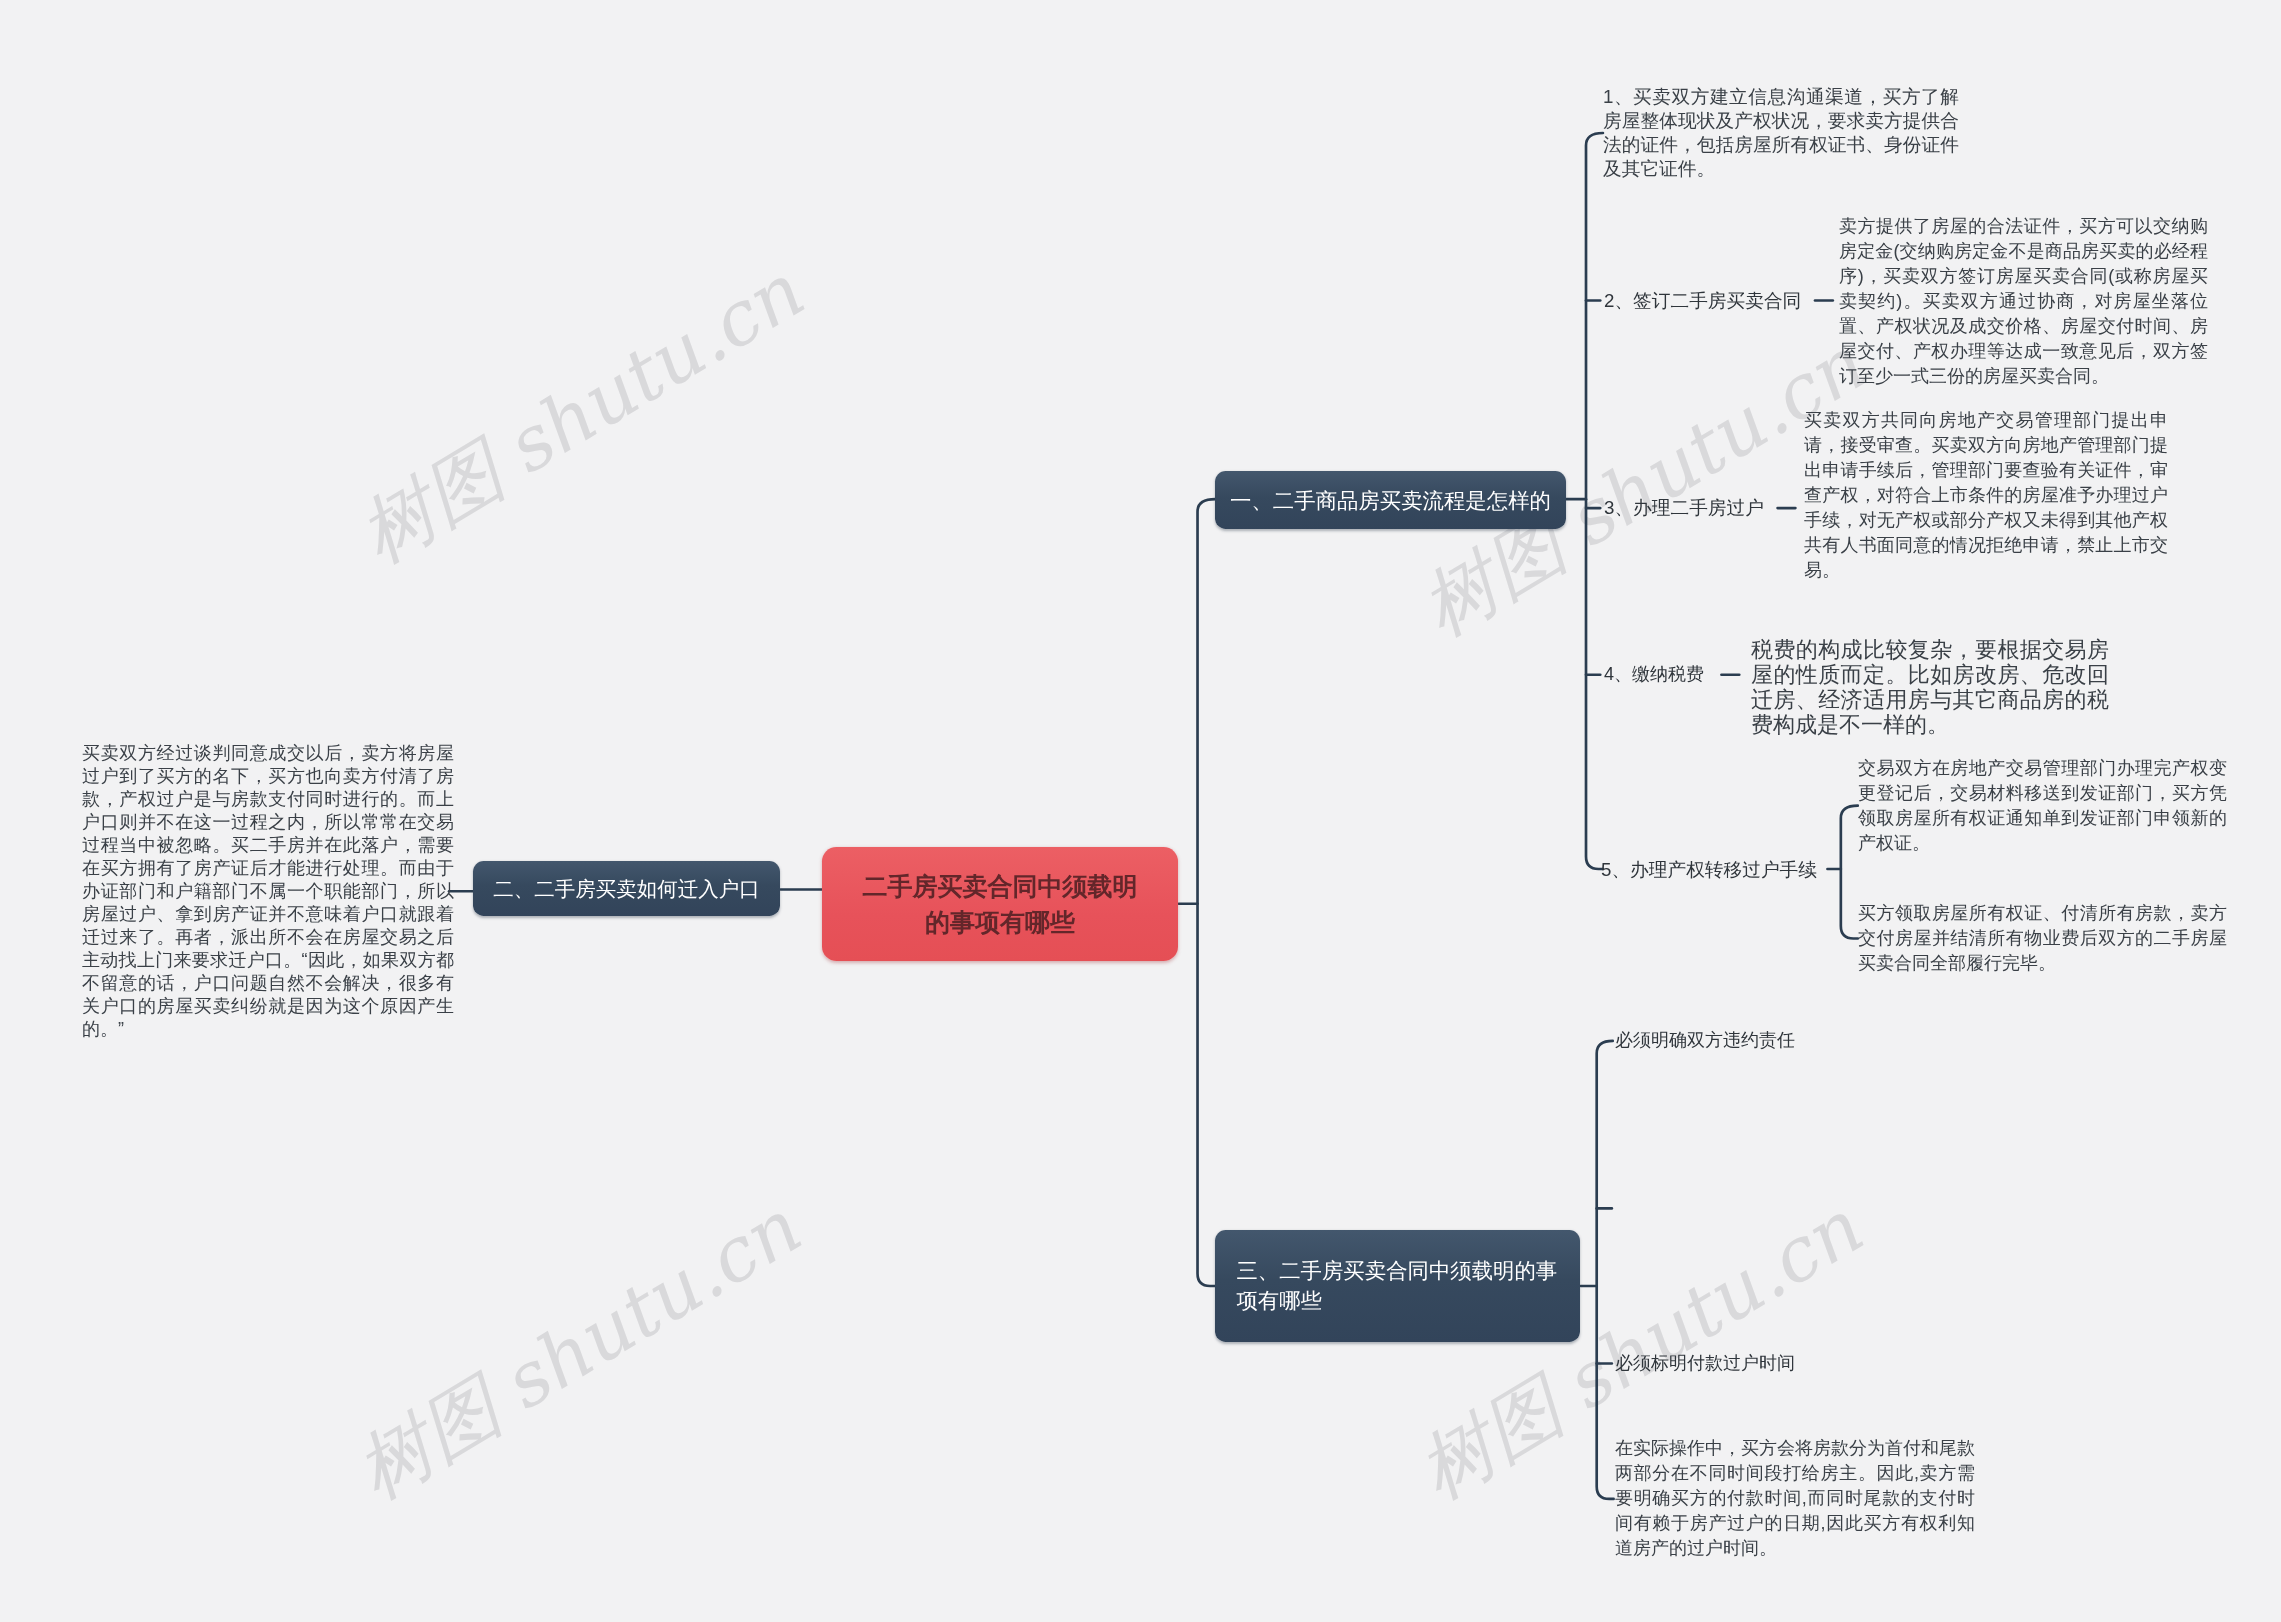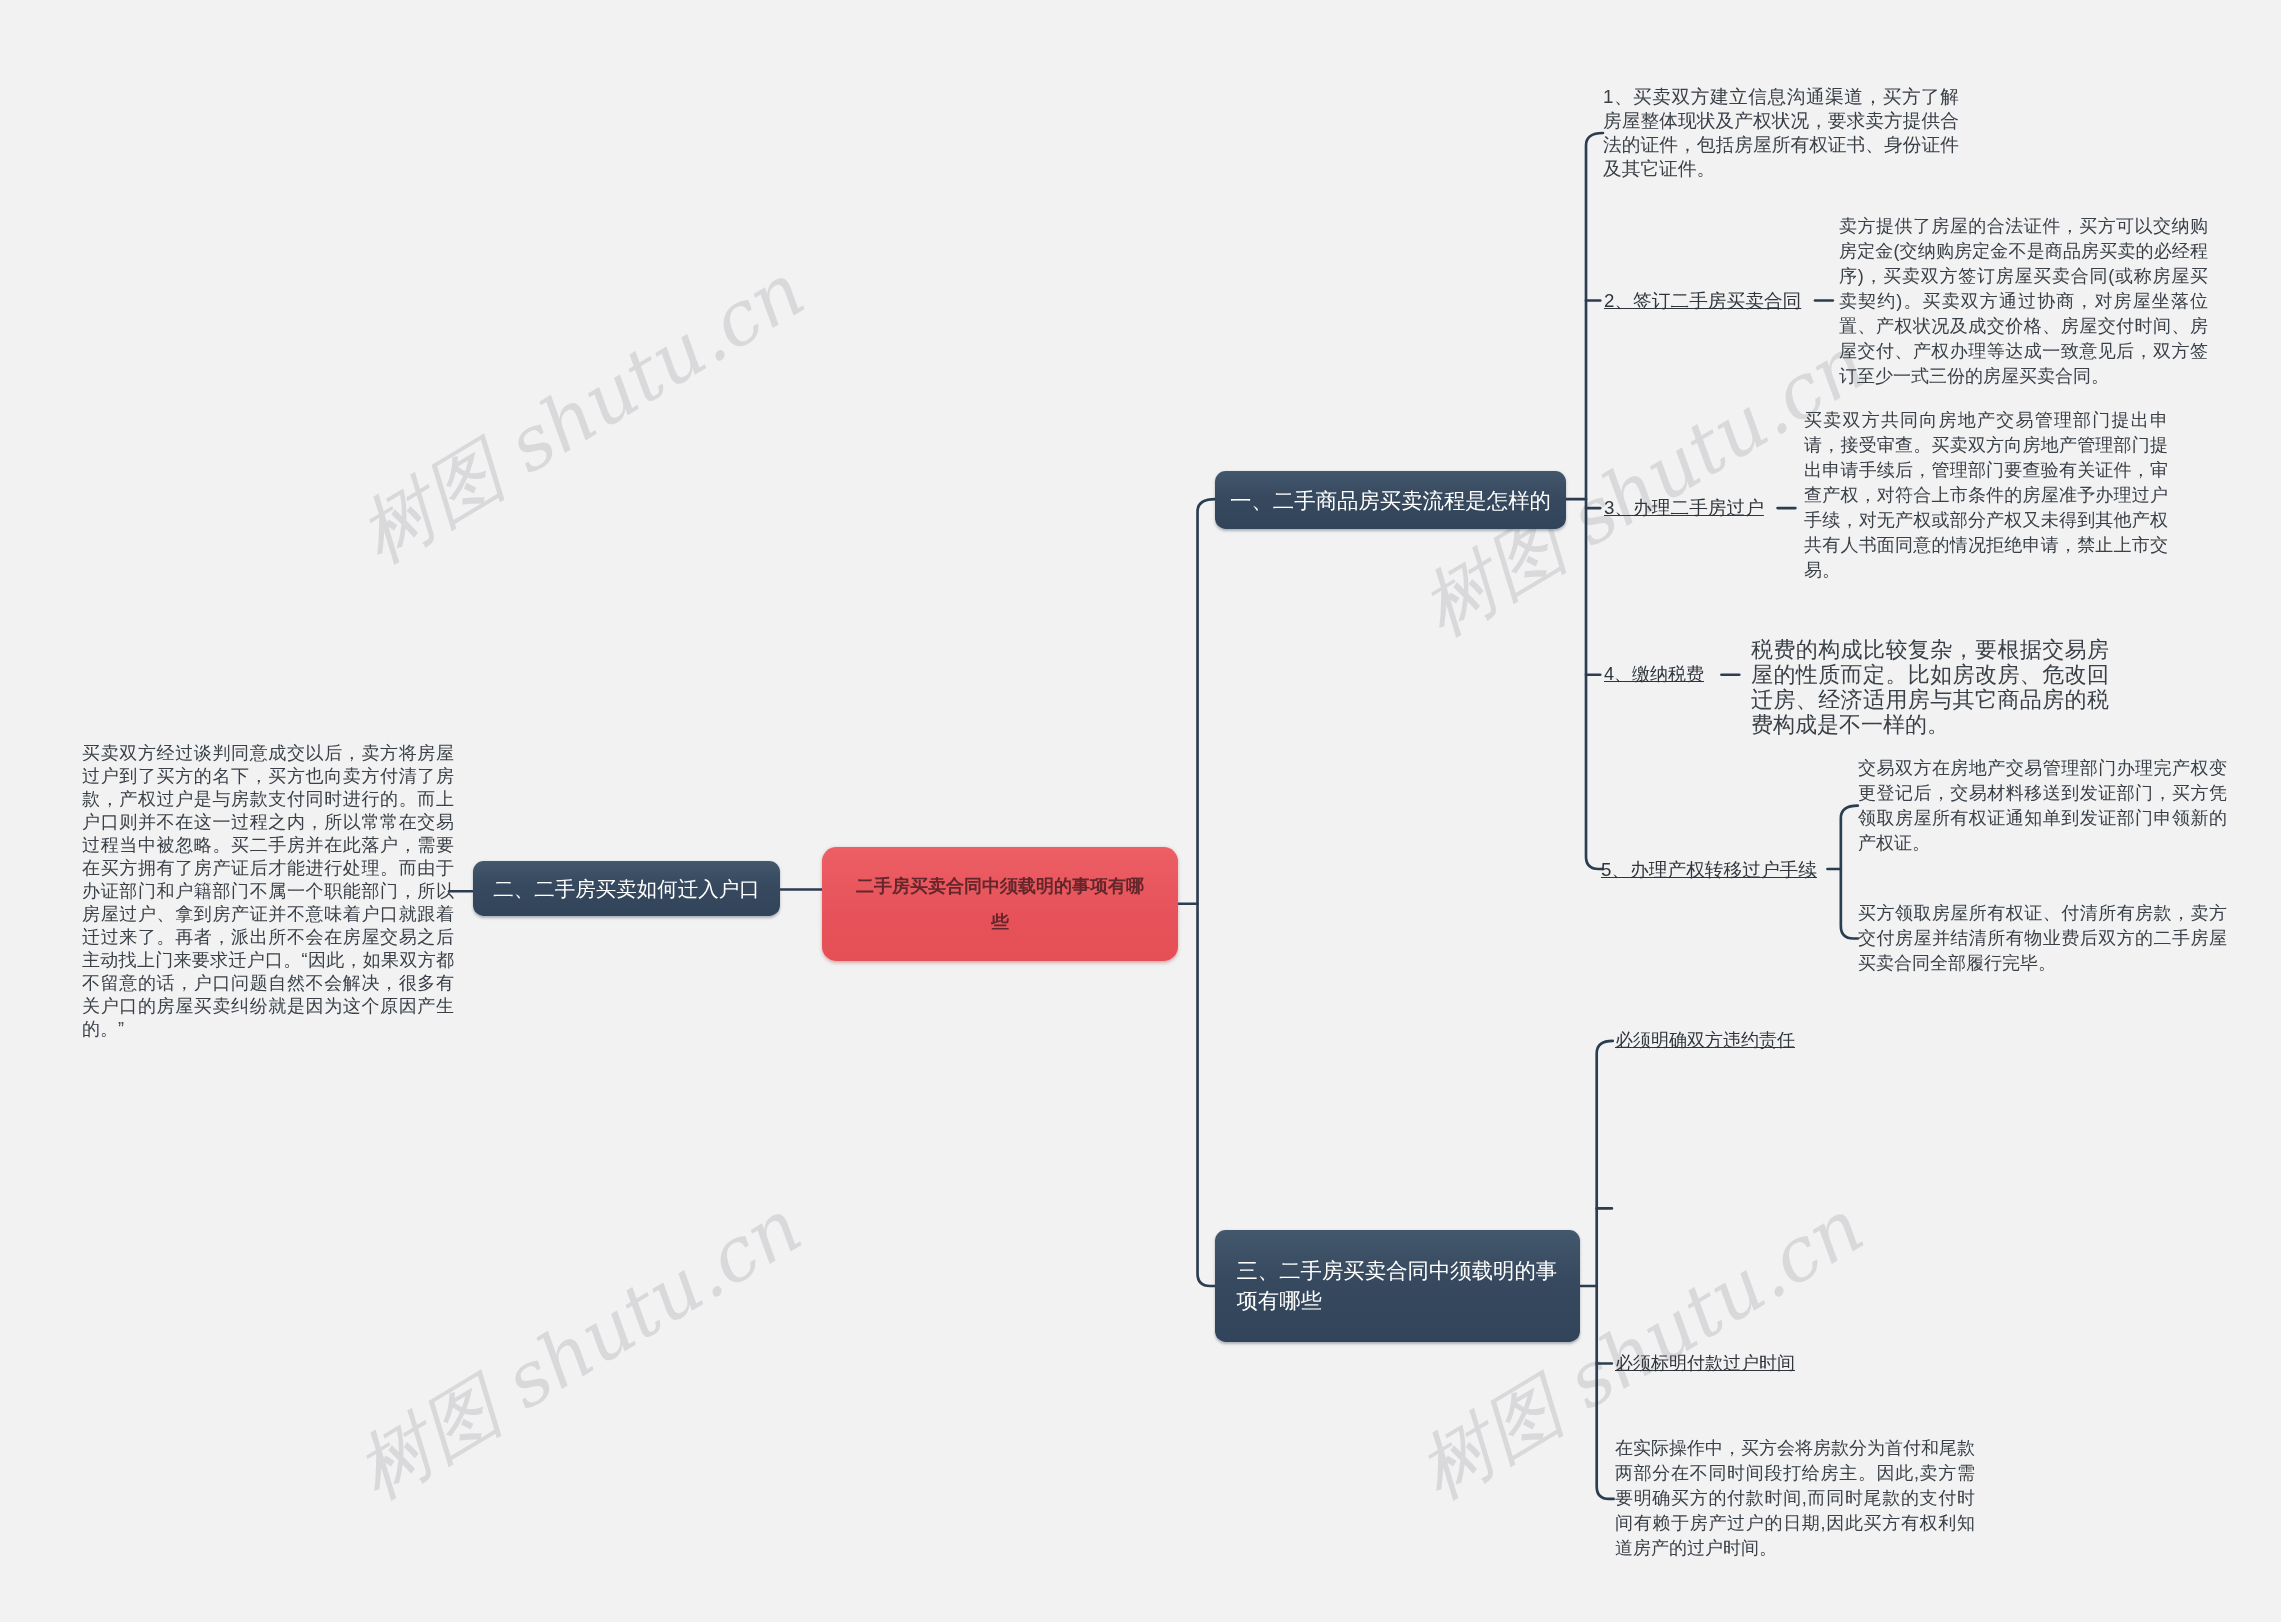--- a/index.html
+++ b/index.html
@@ -54,21 +54,20 @@
     position:absolute;
     color:#3a4047;
     z-index:3;
     text-align:justify;
   }
   .lbl{
     position:absolute;
     color:#2f353b;
     z-index:3;
     white-space:nowrap;
-    text-decoration:underline;
   }
 </style>
 </head>
 <body>
 
 <div class="canvas">
 
   <div class="watermark" style="left:582px;top:414px;">树图 shutu.cn</div>
   <div class="watermark" style="left:1644px;top:487px;">树图 shutu.cn</div>
   <div class="watermark" style="left:579px;top:1350px;">树图 shutu.cn</div>
@@ -92,21 +91,21 @@
     <path d="M 1774 1443 H 1792"></path>
     <path d="M 1810 1168 Q 1792 1168 1792 1182 L 1792 1668 Q 1792 1682 1806 1682 L 1811 1682"></path>
     <path d="M 1792 1356 H 1809"></path>
     <path d="M 1792 1530 H 1809"></path>
   </svg>
 
   <div class="txt" style="left:82px;top:742px;width:372px;font-size:18px;line-height:23px;">买卖双方经过谈判同意成交以后，卖方将房屋过户到了买方的名下，买方也向卖方付清了房款，产权过户是与房款支付同时进行的。而上户口则并不在这一过程之内，所以常常在交易过程当中被忽略。买二手房并在此落户，需要在买方拥有了房产证后才能进行处理。而由于办证部门和户籍部门不属一个职能部门，所以房屋过户、拿到房产证并不意味着户口就跟着迁过来了。再者，派出所不会在房屋交易之后主动找上门来要求迁户口。“因此，如果双方都不留意的话，户口问题自然不会解决，很多有关户口的房屋买卖纠纷就是因为这个原因产生的。”</div>
 
   <div class="node node-dark" style="left:473px;top:861px;width:307px;height:55px;font-size:20.5px;">二、二手房买卖如何迁入户口</div>
 
-  <div class="node node-red" style="left:822px;top:847px;width:356px;height:114px;font-size:18px;line-height:36px;padding:0 31px;">二手房买卖合同中须载明的事项有哪些</div>
+  <div class="node node-red" style="left:822px;top:847px;width:356px;height:114px;font-size:25px;line-height:36px;padding:0 31px;">二手房买卖合同中须载明的事项有哪些</div>
 
   <div class="node node-dark" style="left:1215px;top:471px;width:351px;height:58px;font-size:21.4px;">一、二手商品房买卖流程是怎样的</div>
 
   <div class="txt" style="left:1603px;top:85px;width:356px;font-size:18.7px;line-height:24px;">1、买卖双方建立信息沟通渠道，买方了解房屋整体现状及产权状况，要求卖方提供合法的证件，包括房屋所有权证书、身份证件及其它证件。</div>
 
   <div class="lbl" style="left:1604px;top:289px;font-size:18.7px;line-height:23px;">2、签订二手房买卖合同</div>
   <div class="txt" style="left:1839px;top:214px;width:369px;font-size:18px;line-height:25px;">卖方提供了房屋的合法证件，买方可以交纳购房定金(交纳购房定金不是商品房买卖的必经程序)，买卖双方签订房屋买卖合同(或称房屋买卖契约)。买卖双方通过协商，对房屋坐落位置、产权状况及成交价格、房屋交付时间、房屋交付、产权办理等达成一致意见后，双方签订至少一式三份的房屋买卖合同。</div>
 
   <div class="lbl" style="left:1604px;top:496px;font-size:18.7px;line-height:23px;">3、办理二手房过户</div>
   <div class="txt" style="left:1804px;top:408px;width:364px;font-size:18px;line-height:25px;">买卖双方共同向房地产交易管理部门提出申请，接受审查。买卖双方向房地产管理部门提出申请手续后，管理部门要查验有关证件，审查产权，对符合上市条件的房屋准予办理过户手续，对无产权或部分产权又未得到其他产权共有人书面同意的情况拒绝申请，禁止上市交易。</div>

